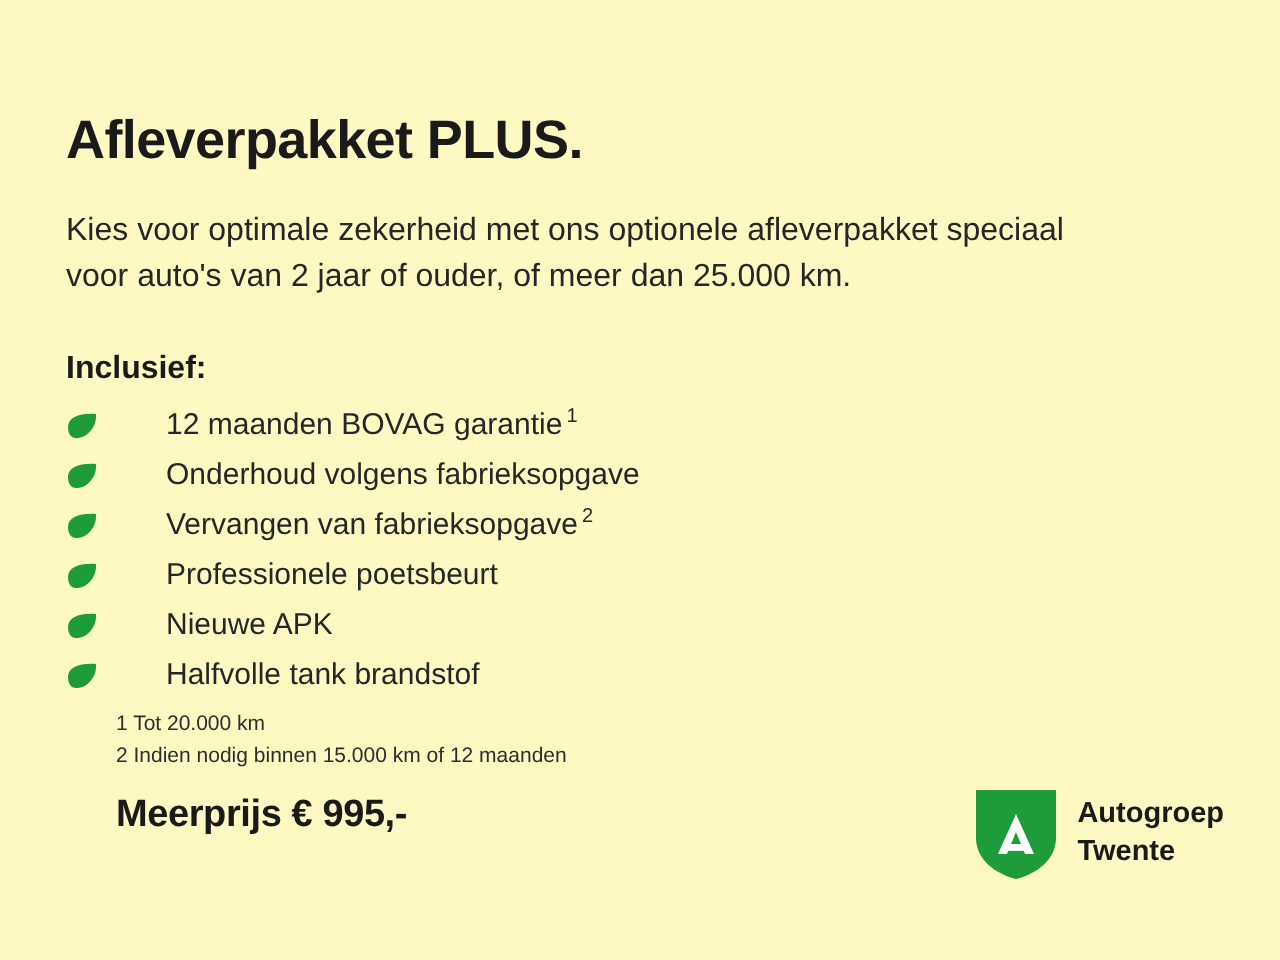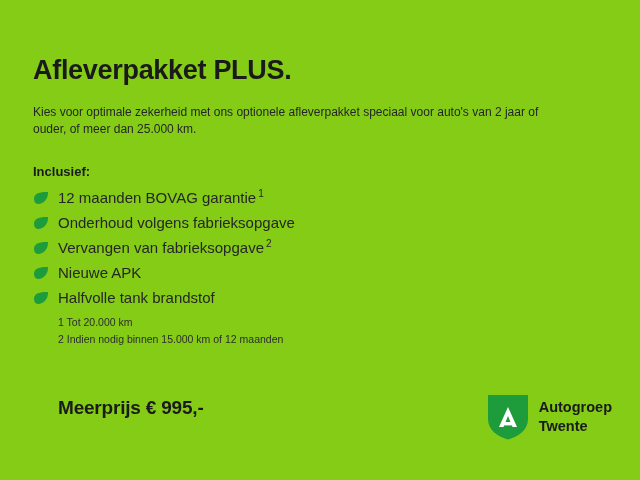--- a/index.html
+++ b/index.html
@@ -4,47 +4,47 @@
 <style>
   html, body {
     margin: 0;
     padding: 0;
     background: #ffffff;
   }
   .page {
     position: relative;
     width: 640px;
     height: 480px;
-    background: #84cc16;
+    background: #fef9c3;
     font-family: "Liberation Sans", sans-serif;
     overflow: hidden;
   }
   .content {
     position: absolute;
     left: 33px;
     top: 56px;
     right: 24px;
   }
   .title {
     font-size: 27px;
     font-weight: bold;
     color: #1a1a1a;
     letter-spacing: -0.3px;
     margin: 0 0 18px 0;
     line-height: 1.1;
   }
   .intro {
-    font-size: 12px;
+    font-size: 16px;
     color: #262626;
     line-height: 1.45;
     margin: 0 0 26px 0;
     max-width: 520px;
   }
   .incl-label {
-    font-size: 13px;
+    font-size: 16px;
     font-weight: bold;
     color: #1a1a1a;
     margin: 0 0 8px 0;
   }
   ul.features {
     list-style: none;
     margin: 0;
     padding: 0;
   }
   ul.features li {
@@ -56,20 +56,21 @@
     flex: 0 0 auto;
     width: 16px;
     height: 14px;
     margin-right: 9px;
     margin-top: 4px;
   }
   .feat-text {
     font-size: 15px;
     color: #262626;
     line-height: 1.4;
+    margin-left: 25px;
   }
   .sup {
     font-size: 10px;
     vertical-align: super;
     margin-left: 2px;
     color: #262626;
   }
   .footnotes {
     margin-top: 6px;
     margin-left: 25px;
@@ -144,20 +145,28 @@
       <li>
         <span class="leaf">
           <svg viewBox="0 0 16 14" width="16" height="14" xmlns="http://www.w3.org/2000/svg">
             <path d="M1 7.5 C1 2.5 7 0.5 15 1 C15.5 8 10 13.5 4.5 13 C2 12.6 1 10.3 1 7.5 Z" fill="#1e9c3c"></path>
           </svg>
         </span>
         <span class="feat-text"><span>Vervangen van fabrieksopgave</span><span class="sup">2</span></span>
       </li>
 
 
+      <li>
+        <span class="leaf">
+          <svg viewBox="0 0 16 14" width="16" height="14" xmlns="http://www.w3.org/2000/svg">
+            <path d="M1 7.5 C1 2.5 7 0.5 15 1 C15.5 8 10 13.5 4.5 13 C2 12.6 1 10.3 1 7.5 Z" fill="#1e9c3c"></path>
+          </svg>
+        </span>
+        <span class="feat-text"><span>Professionele poetsbeurt</span><span class="sup"></span></span>
+      </li>
 
       <li>
         <span class="leaf">
           <svg viewBox="0 0 16 14" width="16" height="14" xmlns="http://www.w3.org/2000/svg">
             <path d="M1 7.5 C1 2.5 7 0.5 15 1 C15.5 8 10 13.5 4.5 13 C2 12.6 1 10.3 1 7.5 Z" fill="#1e9c3c"></path>
           </svg>
         </span>
         <span class="feat-text"><span>Nieuwe APK</span><span class="sup"></span></span>
       </li>
 

